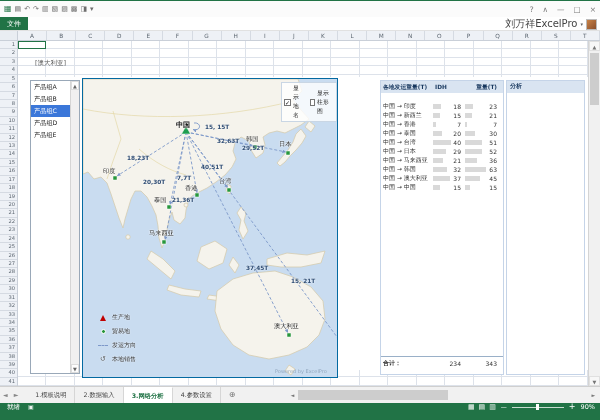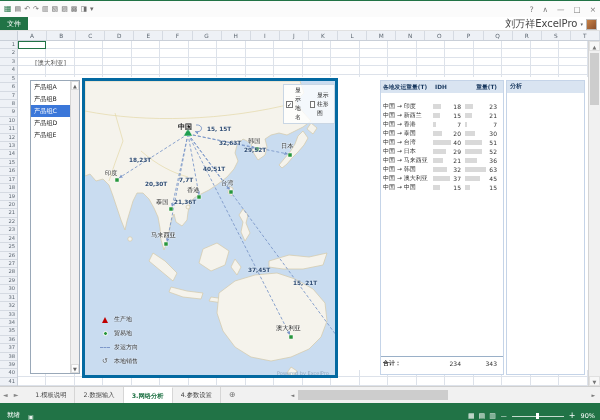--- a/index.html
+++ b/index.html
@@ -47,21 +47,21 @@
   
   .listbox { position:absolute; left:30px; top:39px; width:50px; height:294px; background:#fff; border:1px solid #99a8b8; }
   .lb-items { position:absolute; left:0; top:0; right:9px; bottom:0; }
   .li { font-size:6.2px; color:#222; padding:1.5px 0 1.5px 3px; white-space:nowrap; cursor:default; }
   .li.sel { background:#3b77d9; color:#fff; }
   .lb-scroll { position:absolute; right:0; top:0; width:9px; height:100%; background:#f0f0f0; border-left:1px solid #d5d5d5; }
   .lb-up,.lb-dn { position:absolute; left:0; width:100%; height:9px; font-size:5px; color:#666; text-align:center; line-height:9px; background:#fdfdfd; border:1px solid #dcdcdc; cursor:pointer; }
   .lb-up{ top:0; } .lb-dn{ bottom:0; }
 
   
-  .map { position:absolute; left:82px; top:37px; width:256px; height:300px; border:3px solid #0369a1; background:#c9dcf0; overflow:hidden; }
+  .map { position:absolute; left:82px; top:37px; width:256px; height:300px; border:1px solid #0369a1; background:#c9dcf0; overflow:hidden; }
   .map svg { position:absolute; left:0; top:0; }
   .overlay { position:absolute; left:0; top:0; width:100%; height:100%; }
   .geo { position:absolute; font-size:6.2px; color:#2f2f2d; white-space:nowrap; text-shadow:0 0 2px #fff,0 0 2px #fff; }
   .geo.hub { font-weight:bold; font-size:7px; color:#111; }
   .val { position:absolute; font-size:5.8px; font-weight:bold; color:#2f4d74; white-space:nowrap; text-shadow:0 0 2px #fff; }
   .chkgroup { position:absolute; left:198px; top:3px; display:flex; gap:6px; background:rgba(255,255,255,.8); padding:1px 2px; border:1px solid #c9d6e4; }
   .chk { display:flex; align-items:center; gap:2px; font-size:5.8px; color:#222; cursor:pointer; }
   .box { width:7px; height:7px; background:#fff; border:1px solid #767676; font-size:6px; line-height:6px; text-align:center; color:#111; }
   .legend { position:absolute; left:15px; top:234px; display:flex; flex-direction:column; gap:5px; }
   .leg-row { display:flex; align-items:center; gap:4px; font-size:6px; color:#333; text-shadow:0 0 2px #fff; }
@@ -103,21 +103,21 @@
   .nav { font-size:6px; color:#888; padding:4px 3px 0 3px; cursor:pointer; }
   .stab { font-size:6.3px; color:#444; padding:4px 8px 0 8px; border-right:1px solid #d6d6d6; cursor:pointer; white-space:nowrap; }
   .stab.act { background:#fff; color:#217346; font-weight:bold; border-top:1px solid #fff; }
   .addtab { font-size:8px; color:#777; padding:3px 6px 0 8px; cursor:pointer; }
   .hscroll { position:absolute; right:12px; top:3px; width:300px; height:10px; background:#f1f1f1; }
   .hs-thumb { position:absolute; left:10px; top:0; width:150px; height:10px; background:#cdcdcd; cursor:grab; }
   .hs-l,.hs-r { position:absolute; top:0; width:9px; height:10px; font-size:5px; color:#777; text-align:center; line-height:10px; cursor:pointer; }
   .hs-l{ left:0; } .hs-r{ right:-10px; }
 
   
-  .statusbar { position:absolute; left:0; top:403px; width:600px; height:17px; background:#217346; color:#fff; display:flex; align-items:flex-end; }
+  .statusbar { position:absolute; left:0; top:403px; width:600px; height:17px; background:#217346; color:#fff; display:flex; align-items:flex-start; }
   .ready { font-size:6.5px; padding-left:7px; }
   .macroicon { font-size:6px; margin-left:8px; opacity:.9; }
   .sb-right { position:absolute; right:5px; display:flex; align-items:center; gap:5px; }
   .viewico { font-size:7px; opacity:.95; cursor:pointer; }
   .zoomtrack { position:relative; width:52px; height:1px; background:rgba(255,255,255,.75); }
   .zoomthumb { position:absolute; left:24px; top:-2.5px; width:3px; height:6px; background:#fff; cursor:grab; }
   .zsign { font-size:8px; cursor:pointer; line-height:1; }
   .zoomtext { font-size:6.5px; }
 </style>
 </head>

